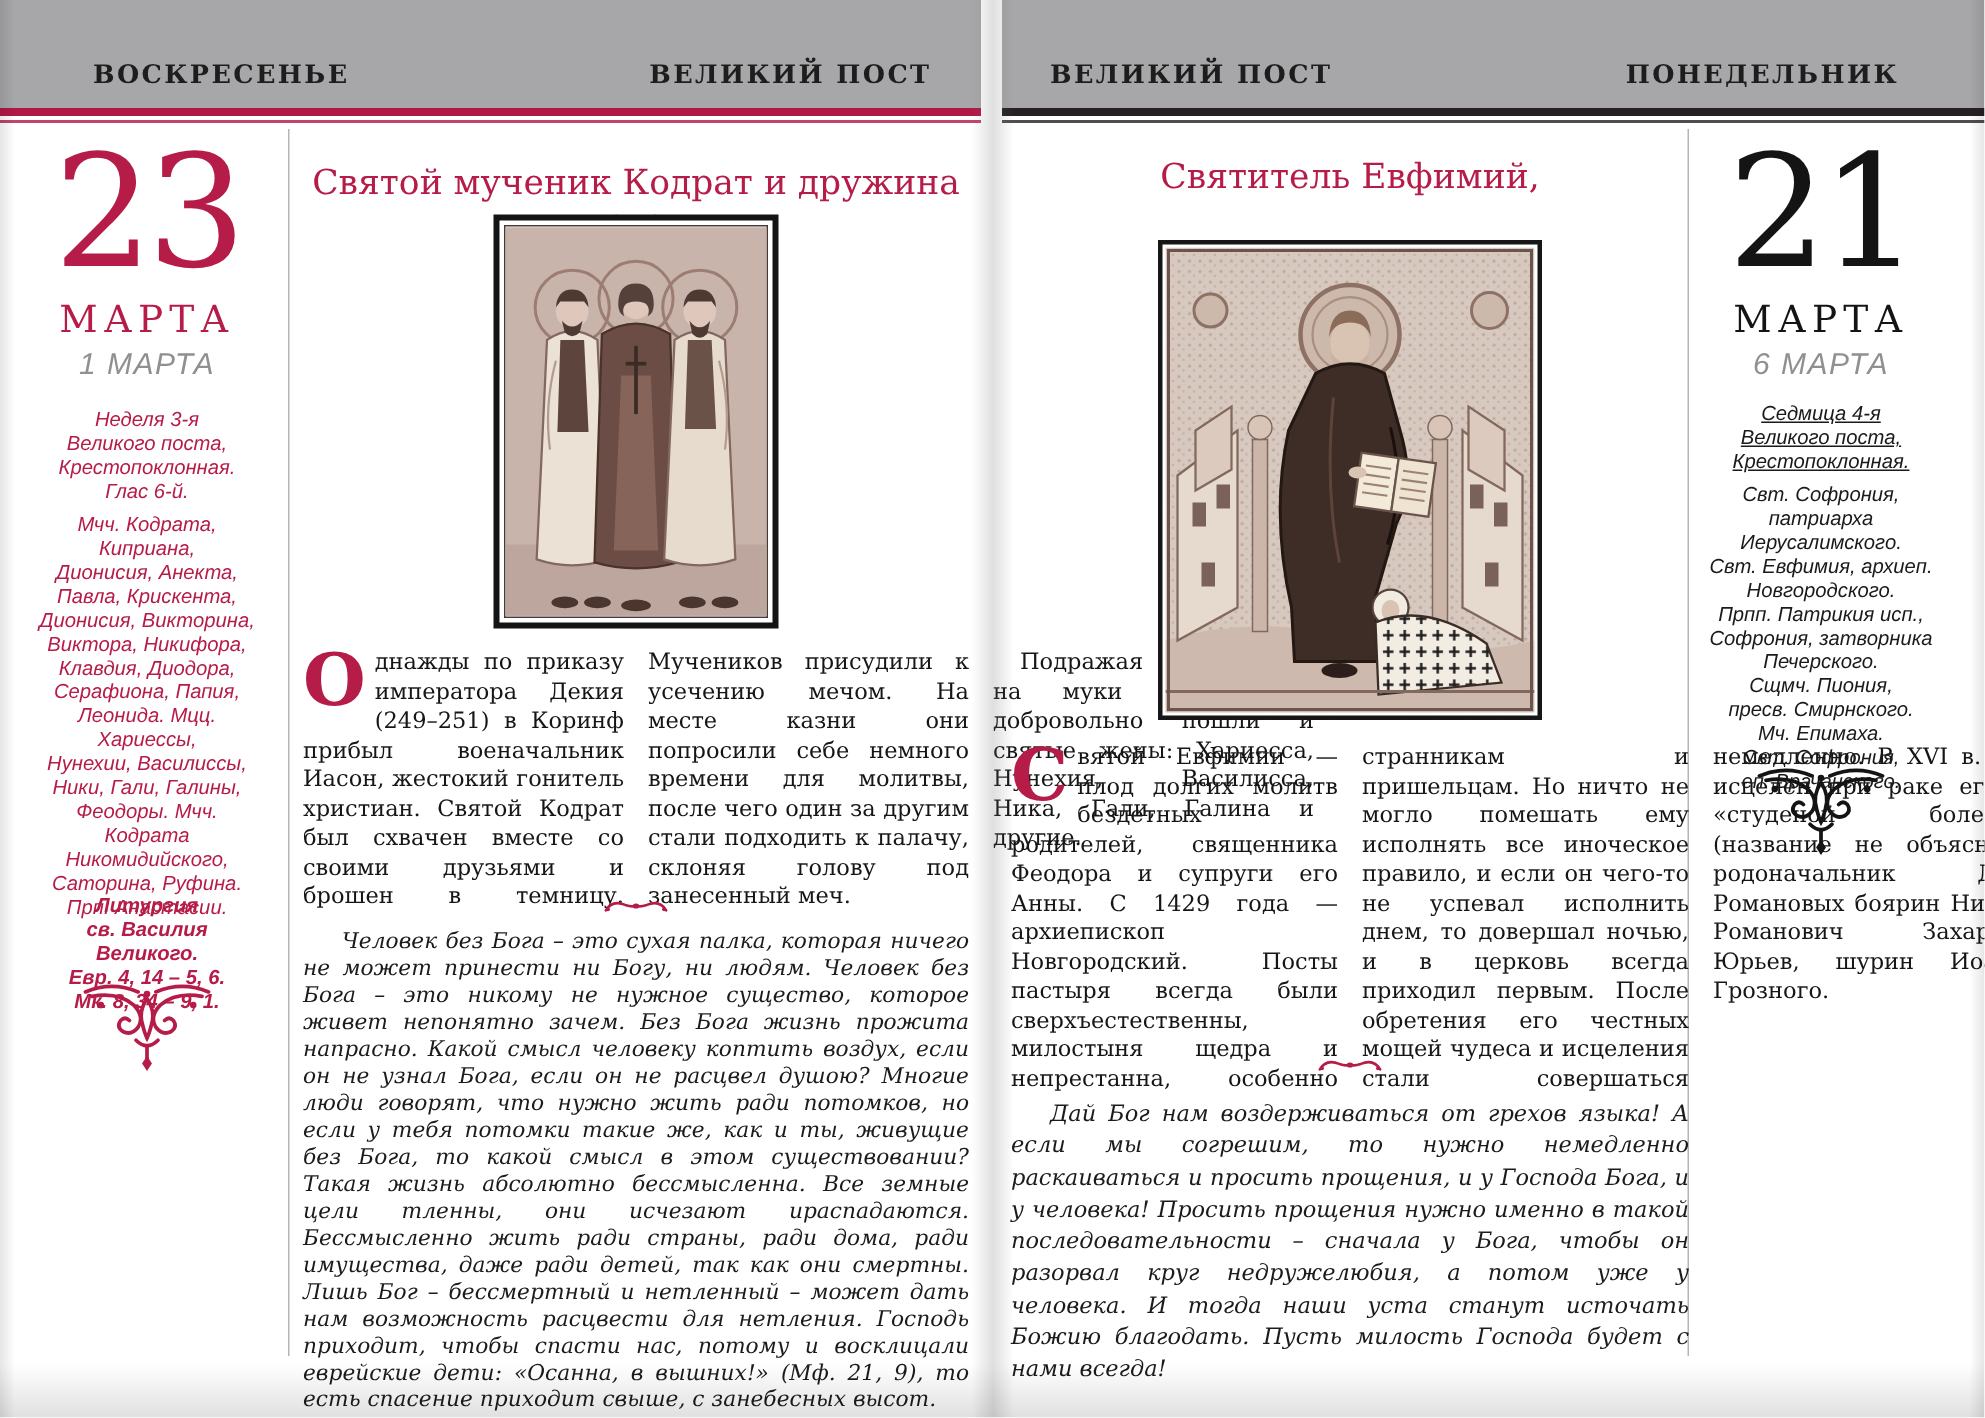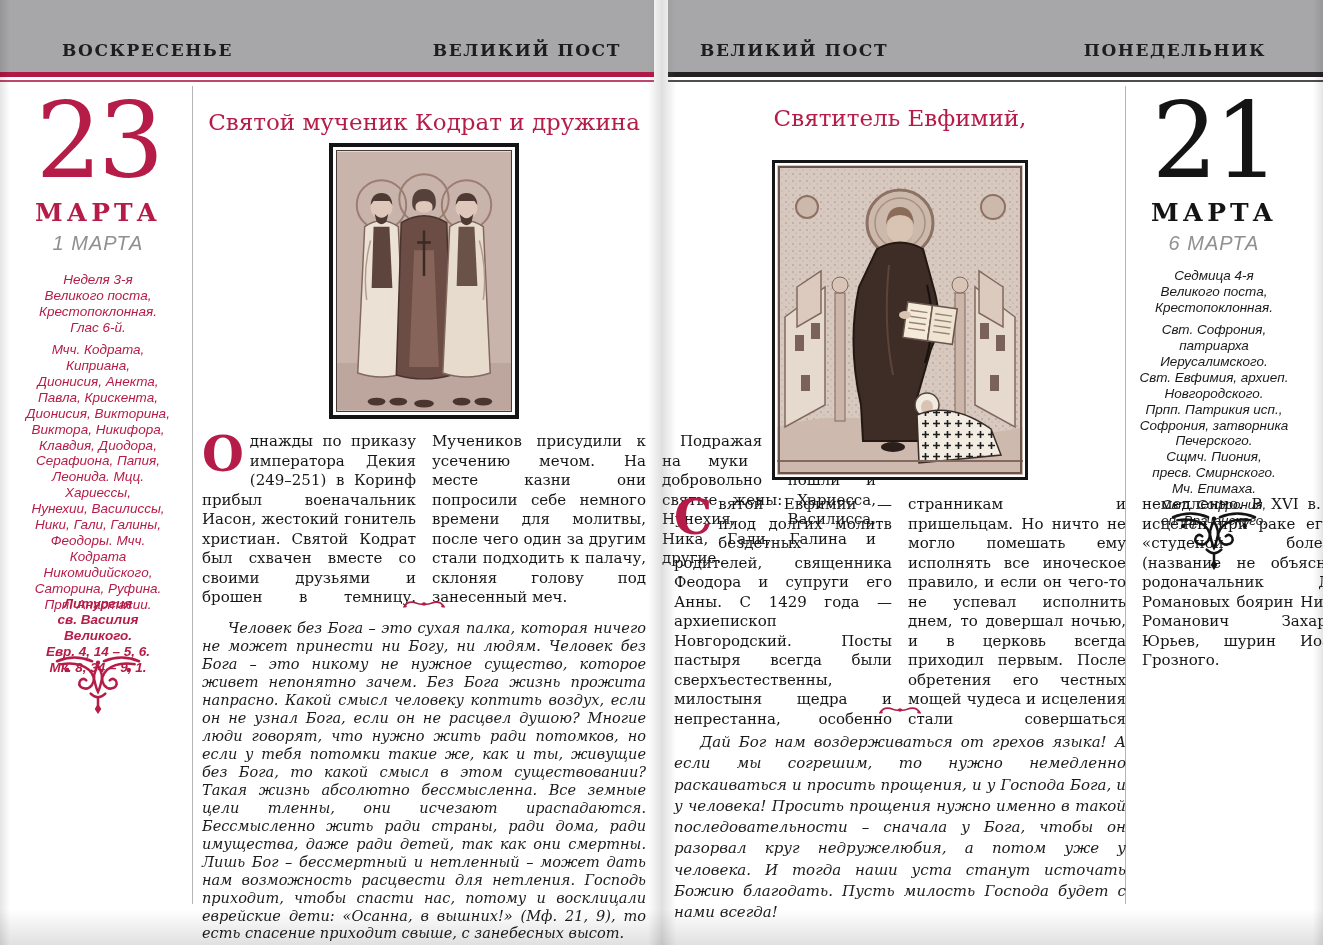--- a/index.html
+++ b/index.html
@@ -41,40 +41,40 @@
   .pleft .sidebar{left:24px;top:0;width:148px;}
   .pright .sidebar{left:468px;top:0;width:172px;}
   .day-num{
     position:absolute;left:0;width:100%;top:92px;
     font-size:104px;line-height:.95;letter-spacing:-4px;font-weight:normal;
   }
   .pleft .day-num{color:var(--accent);}
   .pright .day-num{color:#141414;}
   .month{
     position:absolute;left:0;width:100%;top:198px;
-    font-size:25px;letter-spacing:4px;font-weight:bold;
+    font-size:25px;letter-spacing:4px;font-weight:normal;
   }
   .pleft .month{color:var(--accent);}
   .pright .month{color:#141414;}
   .old-date{
     position:absolute;left:0;width:100%;top:232px;
     font-family:"Liberation Sans", sans-serif;font-style:italic;
     font-size:20px;color:var(--gray-date);letter-spacing:1px;
   }
   .side-note{
     position:absolute;left:0;width:100%;
     font-family:"Liberation Sans", sans-serif;font-style:italic;
     font-size:13.5px;line-height:1.18;white-space:pre-line;
   }
   .pleft .side-note{color:var(--accent);}
   .pright .side-note{color:#1a1a1a;}
   .pleft .week-note{top:272px;}
   .pleft .saints-note{top:342px;}
   .pleft .liturgy-note{top:596px;font-weight:bold;}
-  .pright .week-note{top:268px;}
+  .pright .week-note{top:268px;text-decoration:underline;}
   .pright .saints-note{top:322px;}
   .corner-orn{width:88px;height:64px;display:block;margin:0 auto;}
   .orn-wrap{position:absolute;left:0;width:100%;}
   .pleft .orn-wrap{top:652px;color:var(--accent);}
   .pright .orn-wrap{top:508px;color:#141414;}
   
   .main{position:absolute;top:0;}
   .pleft .main{left:202px;width:444px;}
   .pright .main{left:14px;width:452px;}
   .art-title{

